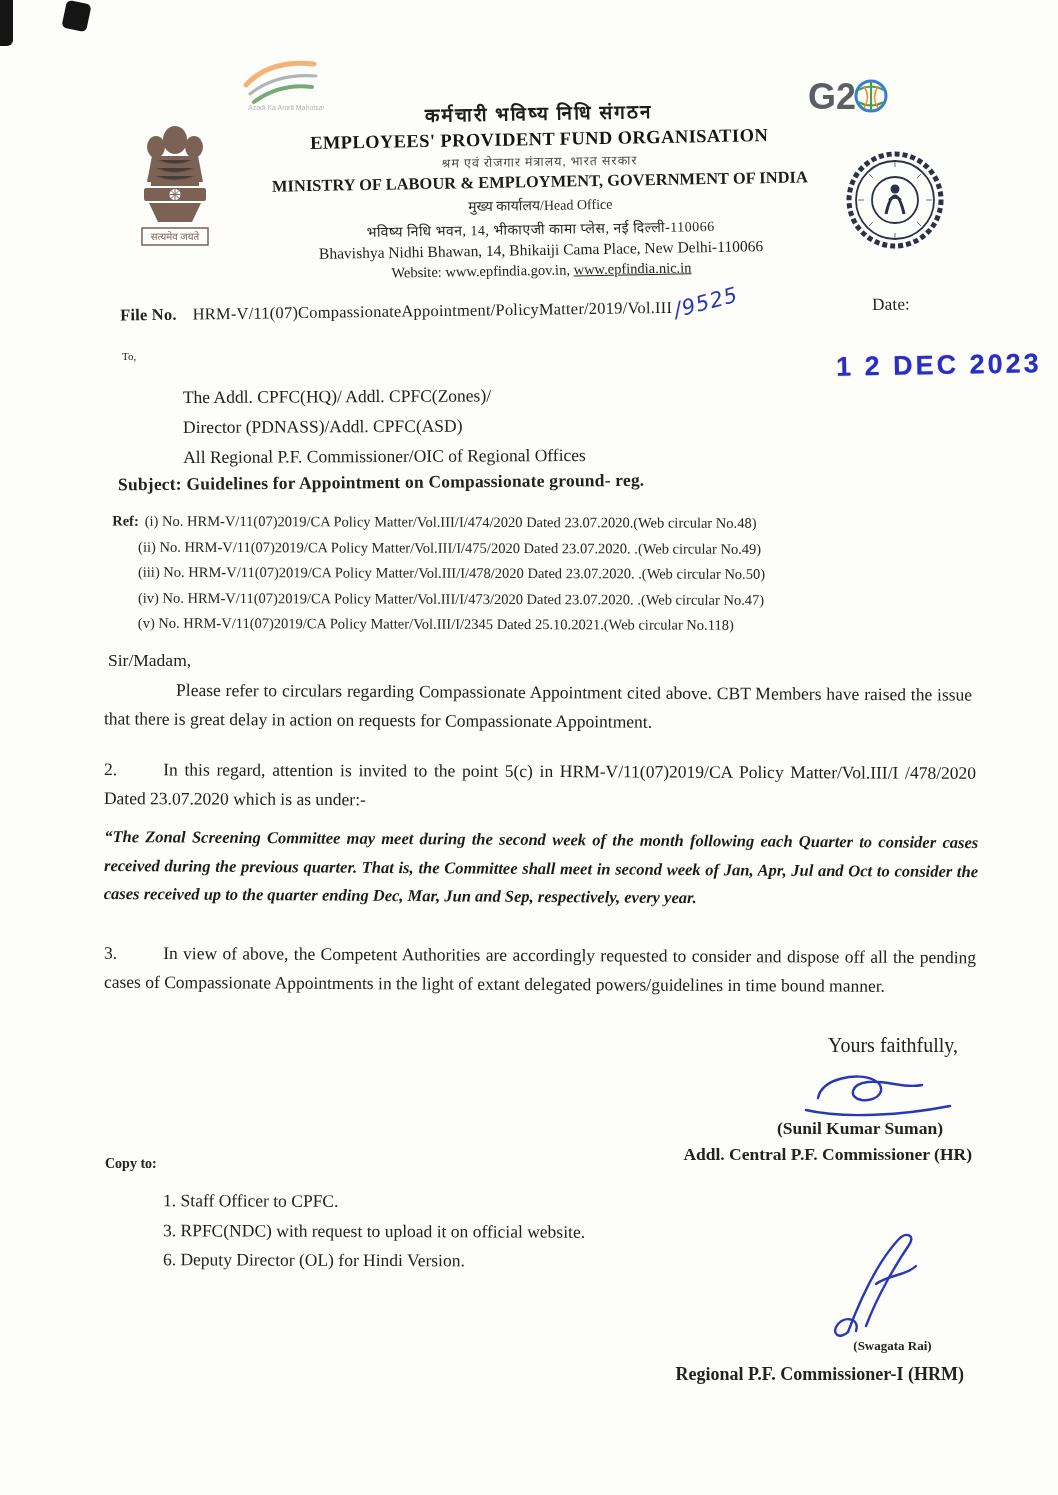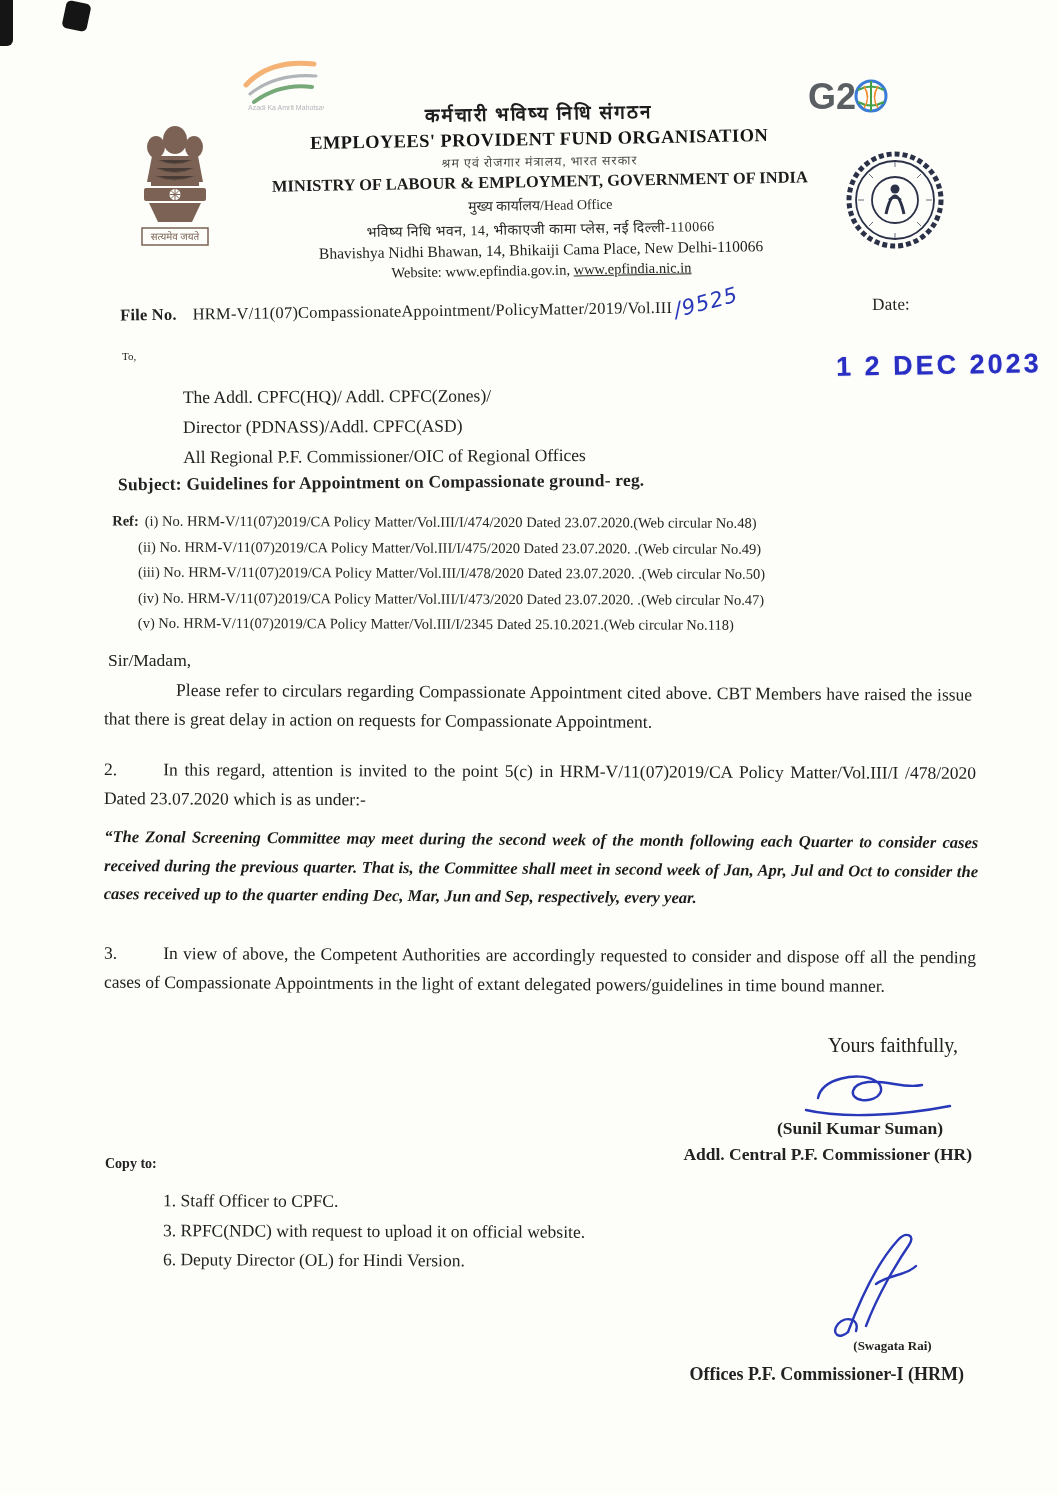--- a/index.html
+++ b/index.html
@@ -209,13 +209,13 @@
 <div class="blk sig2">
   <svg width="115" height="112" viewBox="0 0 115 112">
     <g fill="none" stroke="#2838b8" stroke-width="2.4" stroke-linecap="round">
       <path d="M30 104 C42 72 58 36 80 12 C88 3 98 7 91 17 C80 33 60 66 48 98"></path>
       <path d="M30 104 C22 112 12 106 20 96 C28 87 42 91 38 103"></path>
       <path d="M58 56 C72 46 88 48 98 38"></path>
     </g>
   </svg>
 </div>
 <div class="blk sig2-name">(Swagata Rai)</div>
-<div class="blk sig2-desig">Offices P.F. Commissioner-I (HRM)</div>
+<div class="blk sig2-desig">Regional P.F. Commissioner-I (HRM)</div>
 
 </body></html>

